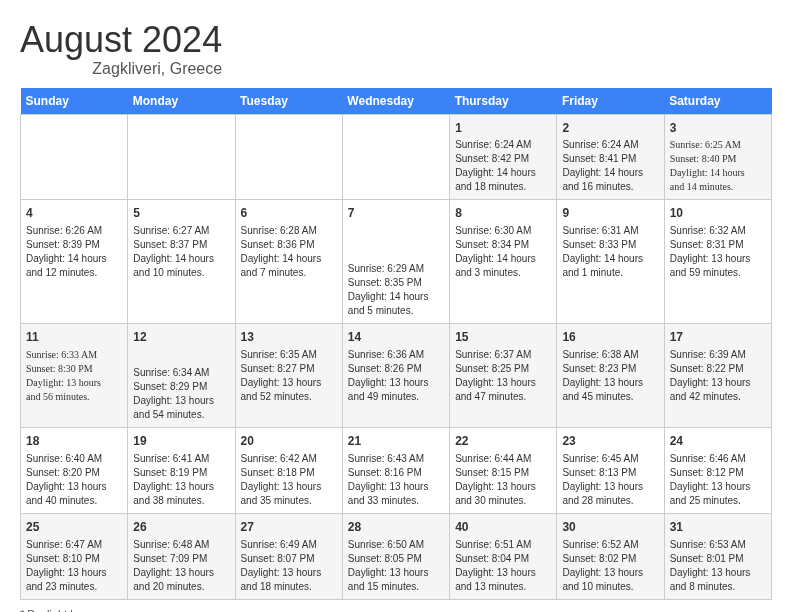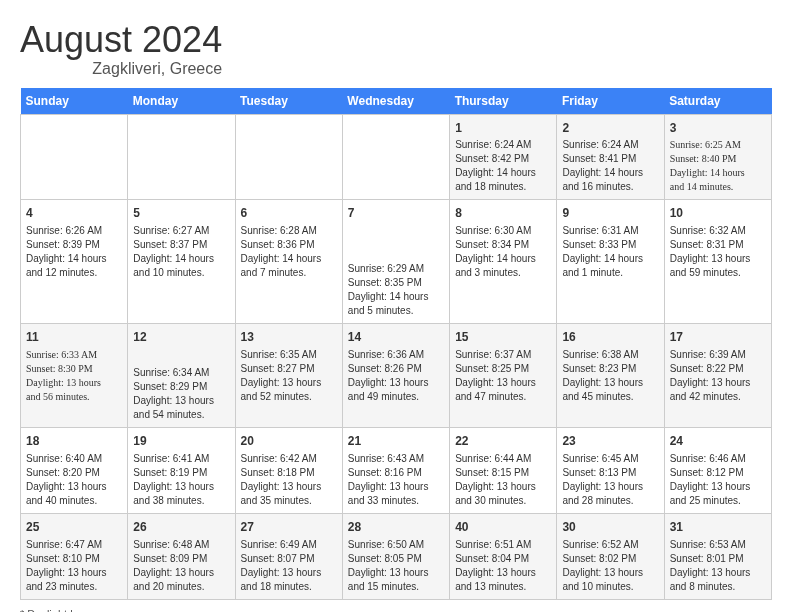--- a/index.html
+++ b/index.html
@@ -302,21 +302,21 @@
         <td>
           <span class="day-num">25</span>
           <div class="day-info" style="white-space: pre-line;">Sunrise: 6:47 AM
 Sunset: 8:10 PM
 Daylight: 13 hours
 and 23 minutes.</div>
         </td>
         <td>
           <span class="day-num">26</span>
           <div class="day-info" style="white-space: pre-line;">Sunrise: 6:48 AM
-Sunset: 8:09 PM
+Sunset: 7:09 PM
 Daylight: 13 hours
 and 20 minutes.</div>
         </td>
         <td>
           <span class="day-num">27</span>
           <div class="day-info" style="white-space: pre-line;">Sunrise: 6:49 AM
 Sunset: 8:07 PM
 Daylight: 13 hours
 and 18 minutes.</div>
         </td>

